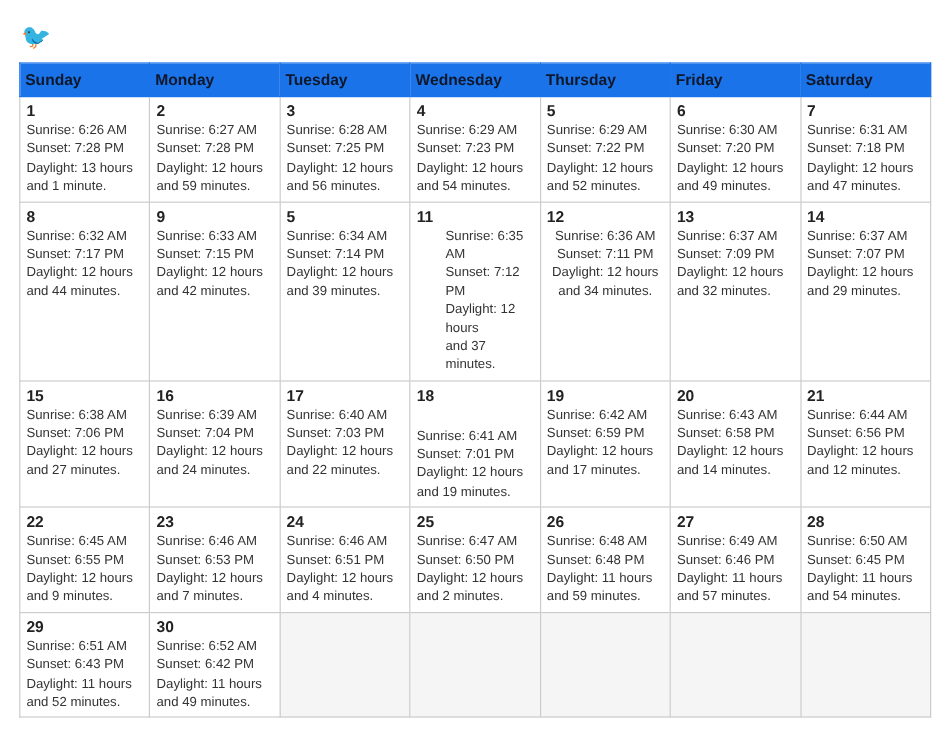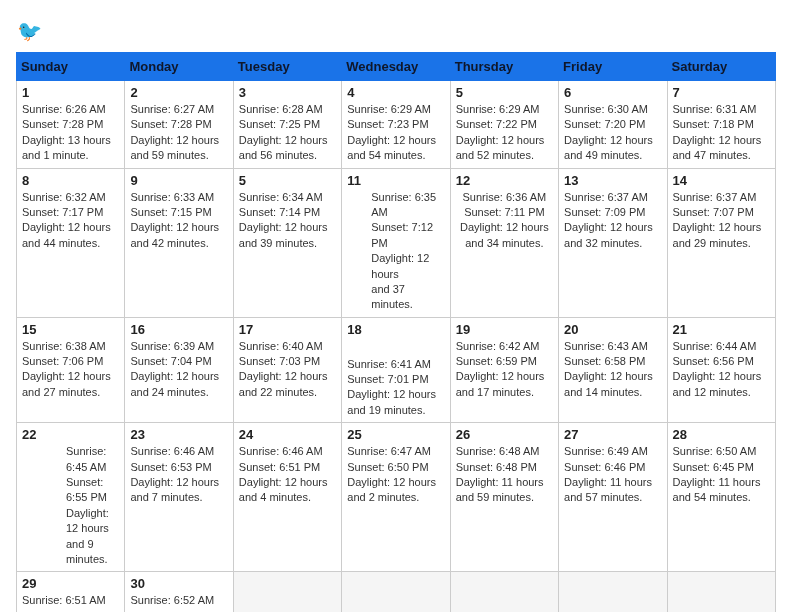--- a/index.html
+++ b/index.html
@@ -264,21 +264,21 @@
           <span class="day-number">21</span>
           <div class="day-content" style="white-space: pre-line;">Sunrise: 6:44 AM
 Sunset: 6:56 PM
 Daylight: 12 hours
 and 12 minutes.</div>
         </td>
       </tr>
       <tr>
         <td>
           <span class="day-number">22</span>
-          <div class="day-content" style="white-space: pre-line; margin-left: 44px;">Sunrise: 6:45 AM
+          <div class="day-content" style="white-space: pre-line;">Sunrise: 6:45 AM
 Sunset: 6:55 PM
 Daylight: 12 hours
 and 9 minutes.</div>
         </td>
         <td>
           <span class="day-number">23</span>
           <div class="day-content" style="white-space: pre-line;">Sunrise: 6:46 AM
 Sunset: 6:53 PM
 Daylight: 12 hours
 and 7 minutes.</div>

